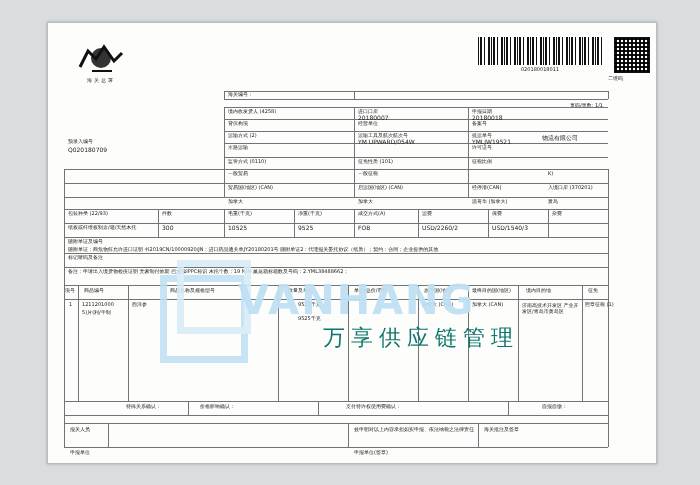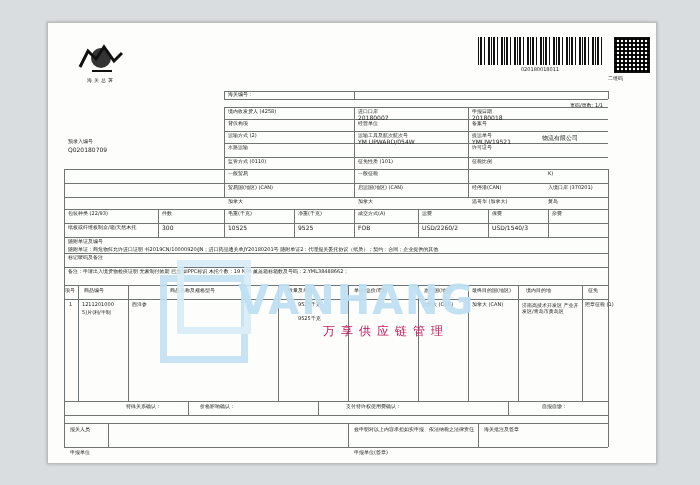--- a/index.html
+++ b/index.html
@@ -37,21 +37,21 @@
       repeating-linear-gradient(0deg,#111 0 2px,#fff 2px 4px),
       repeating-linear-gradient(90deg,#111 0 2px,#fff 2px 4px);
      background-blend-mode:multiply;border:1px solid #111;}
   #qrlabel{position:absolute;left:560px;top:52px;font-size:5px;color:#222;}
   
   #wm{position:absolute;left:0;top:4px;width:492px;height:440px;pointer-events:none;}
   #wmcube{position:absolute;left:112px;top:248px;width:74px;height:74px;
     border:7px solid #bfe0f3;transform:rotate(0deg);opacity:.85;}
   #wmcube:after{content:"";position:absolute;left:10px;top:-22px;width:60px;height:60px;border:7px solid #d6ecf8;}
   #wmtext{position:absolute;left:190px;top:250px;font-size:40px;font-weight:bold;color:#bfe0f3;letter-spacing:2px;opacity:.95;}
-  #wmsub{position:absolute;left:275px;top:296px;font-size:12px;color:#be185d;letter-spacing:6px;}
+  #wmsub{position:absolute;left:275px;top:296px;font-size:22px;color:#0f766e;letter-spacing:6px;}
 </style>
 </head>
 <body>
 
 <div id="sheet">
 
   <div id="logo">
     <svg class="mk" viewBox="0 0 54 34">
       <path d="M6 26 L14 10 L22 18 L30 6 L40 20 L48 12" stroke="#111" stroke-width="3" fill="none"></path>
       <circle cx="27" cy="17" r="10" fill="#111" opacity=".85"></circle>

